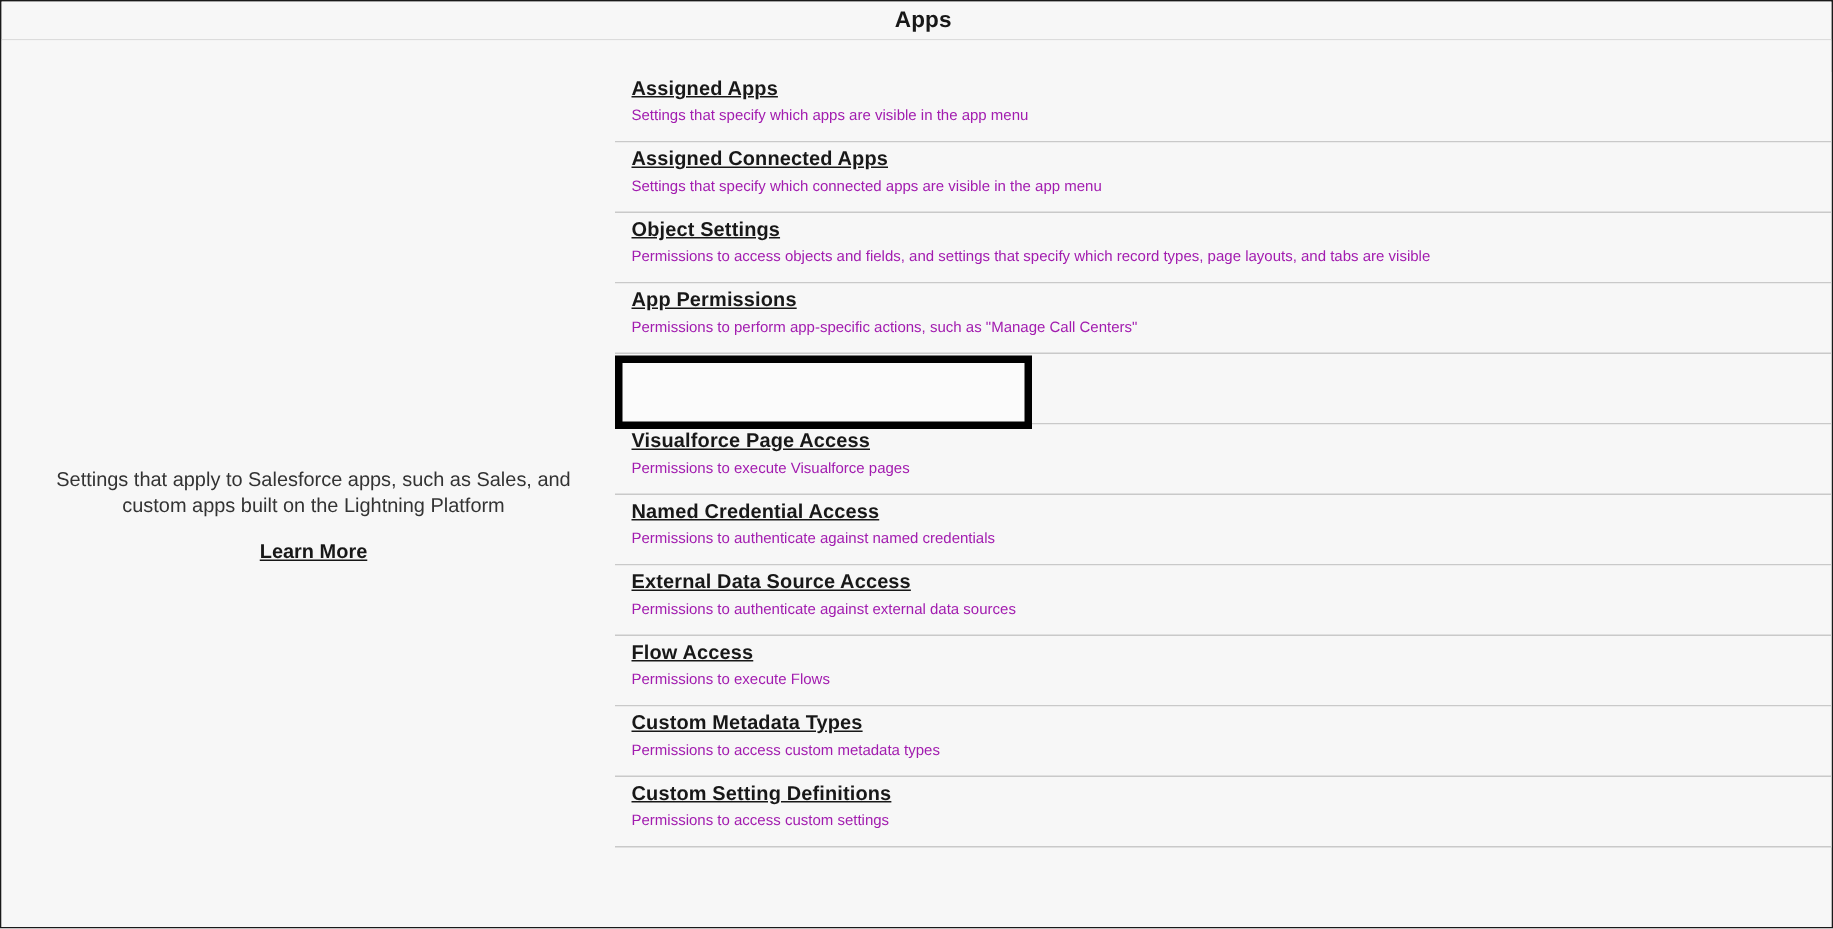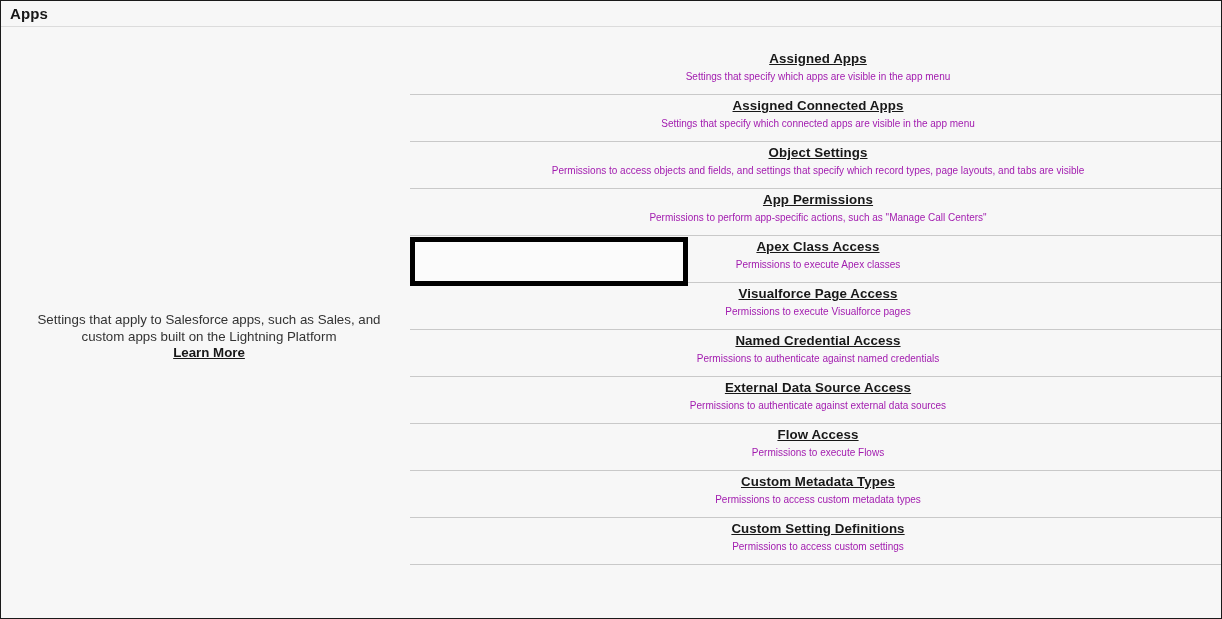--- a/index.html
+++ b/index.html
@@ -22,20 +22,21 @@
   }
 
   
   #section-header {
     height: 26px;
     background: #f7f7f7;
     border-bottom: 1px solid #dcdcdc;
     display: flex;
     align-items: center;
     padding-left: 9px;
+    justify-content: center;
   }
 
   #section-header .title {
     font-size: 15px;
     font-weight: bold;
     color: #181818;
     letter-spacing: 0.1px;
   }
 
   
@@ -59,35 +60,34 @@
     top: 285px;
     left: 22px;
     width: 372px;
     font-size: 13.3px;
     line-height: 16.5px;
     color: #333333;
   }
 
   #left-desc .learn-more {
     display: inline-block;
-    margin-top: 0;
+    margin-top: 15px;
     font-size: 13.3px;
     font-weight: bold;
     color: #181818;
     text-decoration: underline;
     cursor: pointer;
   }
 
   
   #right-col {
     flex: 1 1 auto;
     position: relative;
     background: #f7f7f7;
     padding-top: 21px;
-    text-align: center;
   }
 
   .perm-row {
     position: relative;
     height: 47px;
     padding-left: 11px;
     padding-right: 6px;
     border-bottom: 1px solid #c9c9c9;
     background: #f7f7f7;
   }

